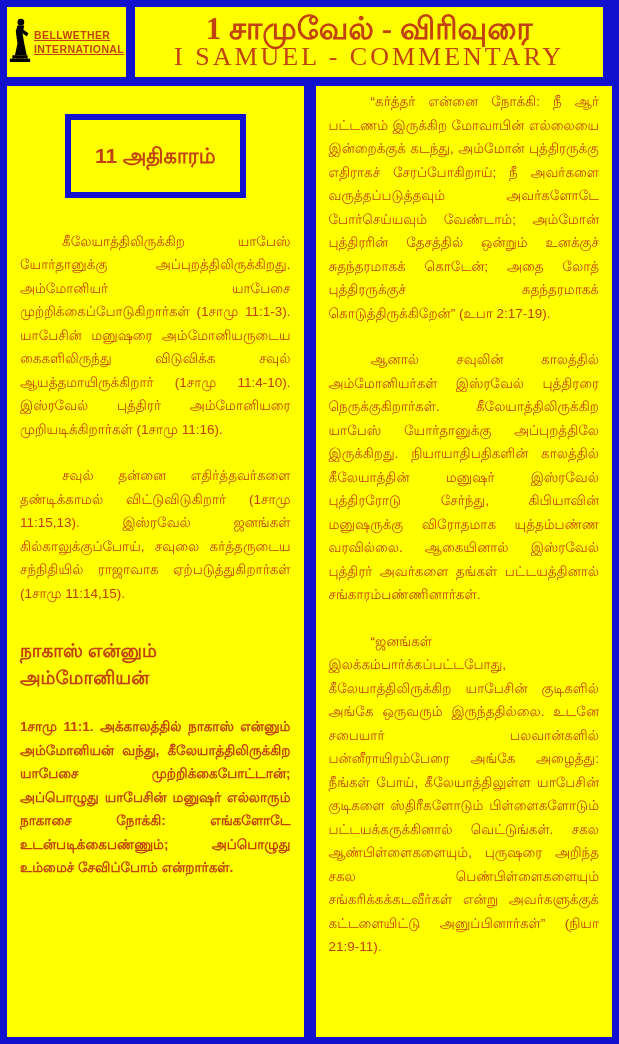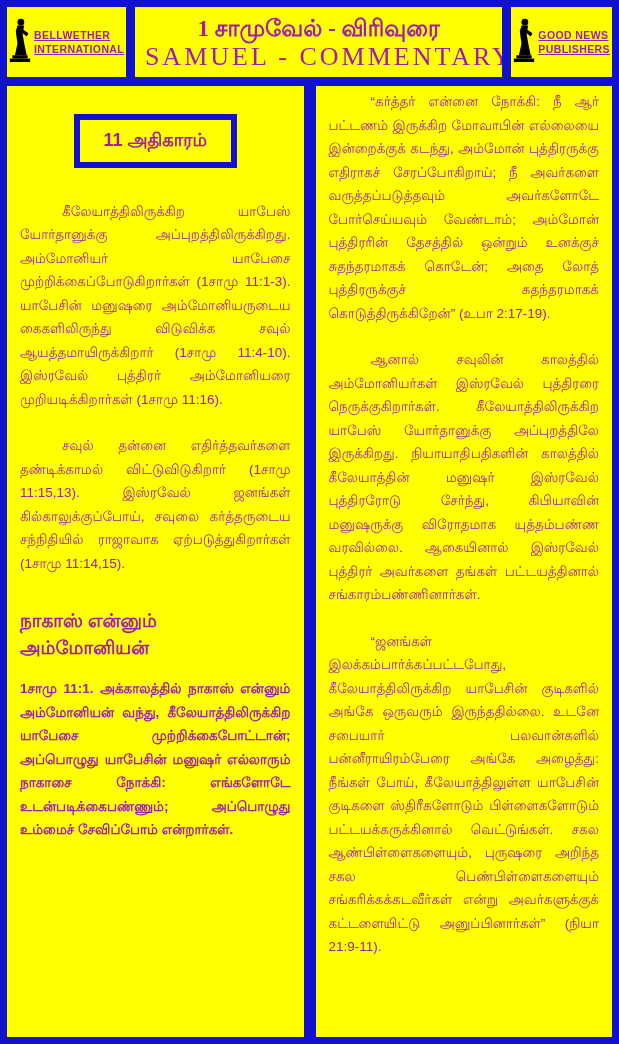--- a/index.html
+++ b/index.html
@@ -4,21 +4,21 @@
 <style>
   html, body { margin: 0; padding: 0; background: #888; }
   * { box-sizing: border-box; }
   .page {
     width: 619px; height: 1044px;
     background: #FFFF00;
     border: 7px solid #1212CE;
     display: flex; flex-direction: column;
     overflow: hidden;
     font-family: "Liberation Sans", "DejaVu Sans", sans-serif;
-    color: #a21caf;
+    color: #c2410c;
     margin: 0 auto;
   }
   
   .header { flex: 0 0 70px; display: flex; align-items: stretch; }
   .logo-cell {
     flex: 0 0 100px; display: flex; align-items: center; justify-content: center;
     gap: 3px; padding: 2px;
   }
   .logo-figure { flex: 0 0 auto; }
   .logo-text { display: flex; flex-direction: column; gap: 1px; }
@@ -27,44 +27,44 @@
     text-decoration: underline; letter-spacing: .4px; white-space: nowrap;
     font-family: "Liberation Sans", sans-serif;
   }
   .vbar { flex: 0 0 9px; background: #1212CE; }
   .title-cell {
     flex: 1 1 auto; display: flex; flex-direction: column;
     align-items: center; justify-content: center; gap: 3px; overflow: hidden;
   }
   .title-tamil {
     font-family: "Liberation Serif", "DejaVu Serif", serif;
-    font-weight: bold; font-size: 23px; line-height: 26px; white-space: nowrap;
+    font-weight: bold; font-size: 31px; line-height: 26px; white-space: nowrap;
   }
   .title-english {
     font-family: "Liberation Serif", "DejaVu Serif", serif;
     font-size: 26px; line-height: 24px; letter-spacing: 3px; white-space: nowrap;
   }
   .hbar { flex: 0 0 9px; background: #1212CE; }
   
   .bodyrow { flex: 1 1 auto; display: flex; min-height: 0; }
   .col {
     flex: 1 1 0; padding: 4px 13px 10px 13px; overflow: hidden;
     font-size: 13.5px; line-height: 23.5px; text-align: justify;
   }
   .vdivider { flex: 0 0 12px; background: #1212CE; }
   .col p { margin: 0 0 23px 0; }
   .summary, .commentary { text-indent: 42px; font-weight: normal; }
   .verse { font-weight: bold; text-indent: 0; }
   .chapter-box {
     width: max-content; margin: 24px auto 32px auto;
-    border: 6px solid #1212CE; padding: 9px 24px;
-    font-size: 18px; font-weight: bold; white-space: nowrap;
+    border: 6px solid #1212CE; padding: 24px 24px;
+    font-size: 21px; font-weight: bold; white-space: nowrap;
   }
   .section-heading {
-    margin: 32px 0 16px 0; font-size: 18.5px; font-weight: bold;
+    margin: 32px 0 24px 0; font-size: 18.5px; font-weight: bold;
     line-height: 27px; text-align: left;
   }
   .section-heading .line { display: block; }
 </style>
 </head>
 <body>
 
 <div class="page">
 
   <div class="header">
@@ -88,36 +88,20 @@
 
     <div class="vbar"></div>
 
     <div class="title-cell">
       <div class="title-tamil">1 சாமுவேல் - விரிவுரை</div>
       <div class="title-english">I SAMUEL - COMMENTARY</div>
     </div>
 
     <div class="vbar"></div>
 
-    <div class="logo-cell">
-      <span class="logo-figure">
-        <svg width="22" height="50" viewBox="0 0 26 52" aria-hidden="true">
-          <g fill="#000">
-            <circle cx="14" cy="5" r="4"></circle>
-            <path d="M10 9 L18 9 L17 14 L23 18 L21 22 L16 18 L18 30 L21 44 L7 44 L10 30 L8 16 Z"></path>
-            <rect x="4" y="44" width="18" height="4"></rect>
-            <rect x="1" y="48" width="24" height="4"></rect>
-          </g>
-        </svg>
-      </span>
-      <span class="logo-text">
-        <span>GOOD NEWS</span>
-        <span>PUBLISHERS</span>
-      </span>
-    </div>
 
   </div>
 
   <div class="hbar"></div>
 
   <div class="bodyrow">
 
     <div class="col">
       <div class="chapter-box">
         <span>11 அதிகாரம்</span>

